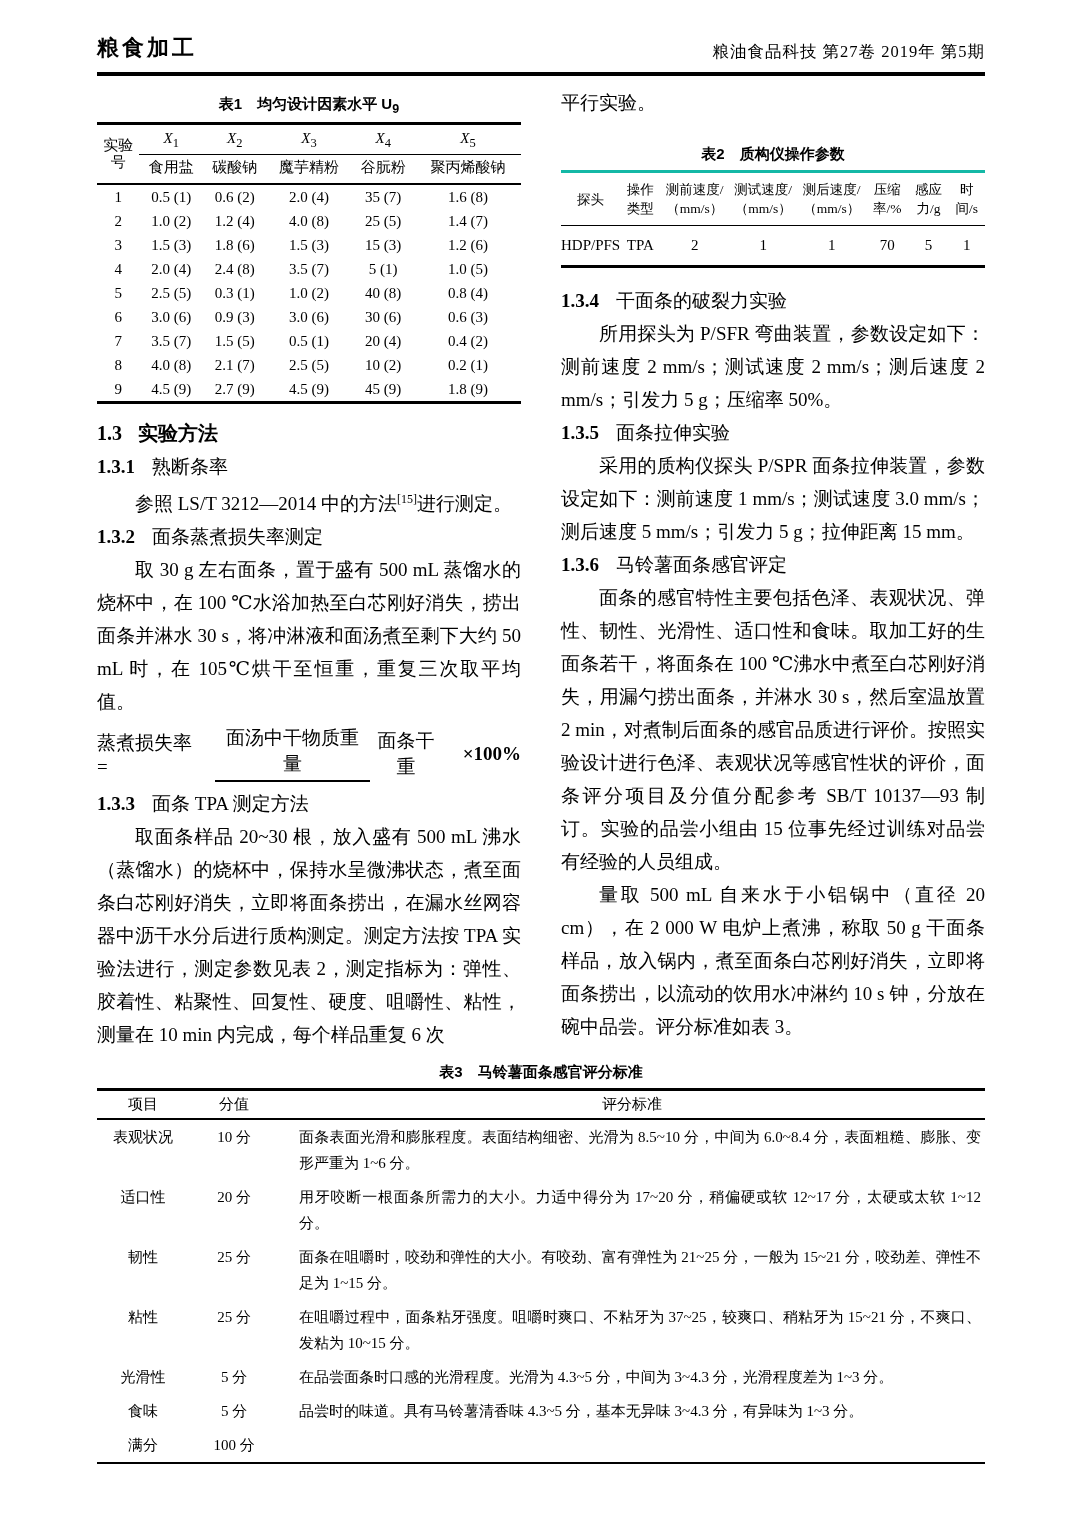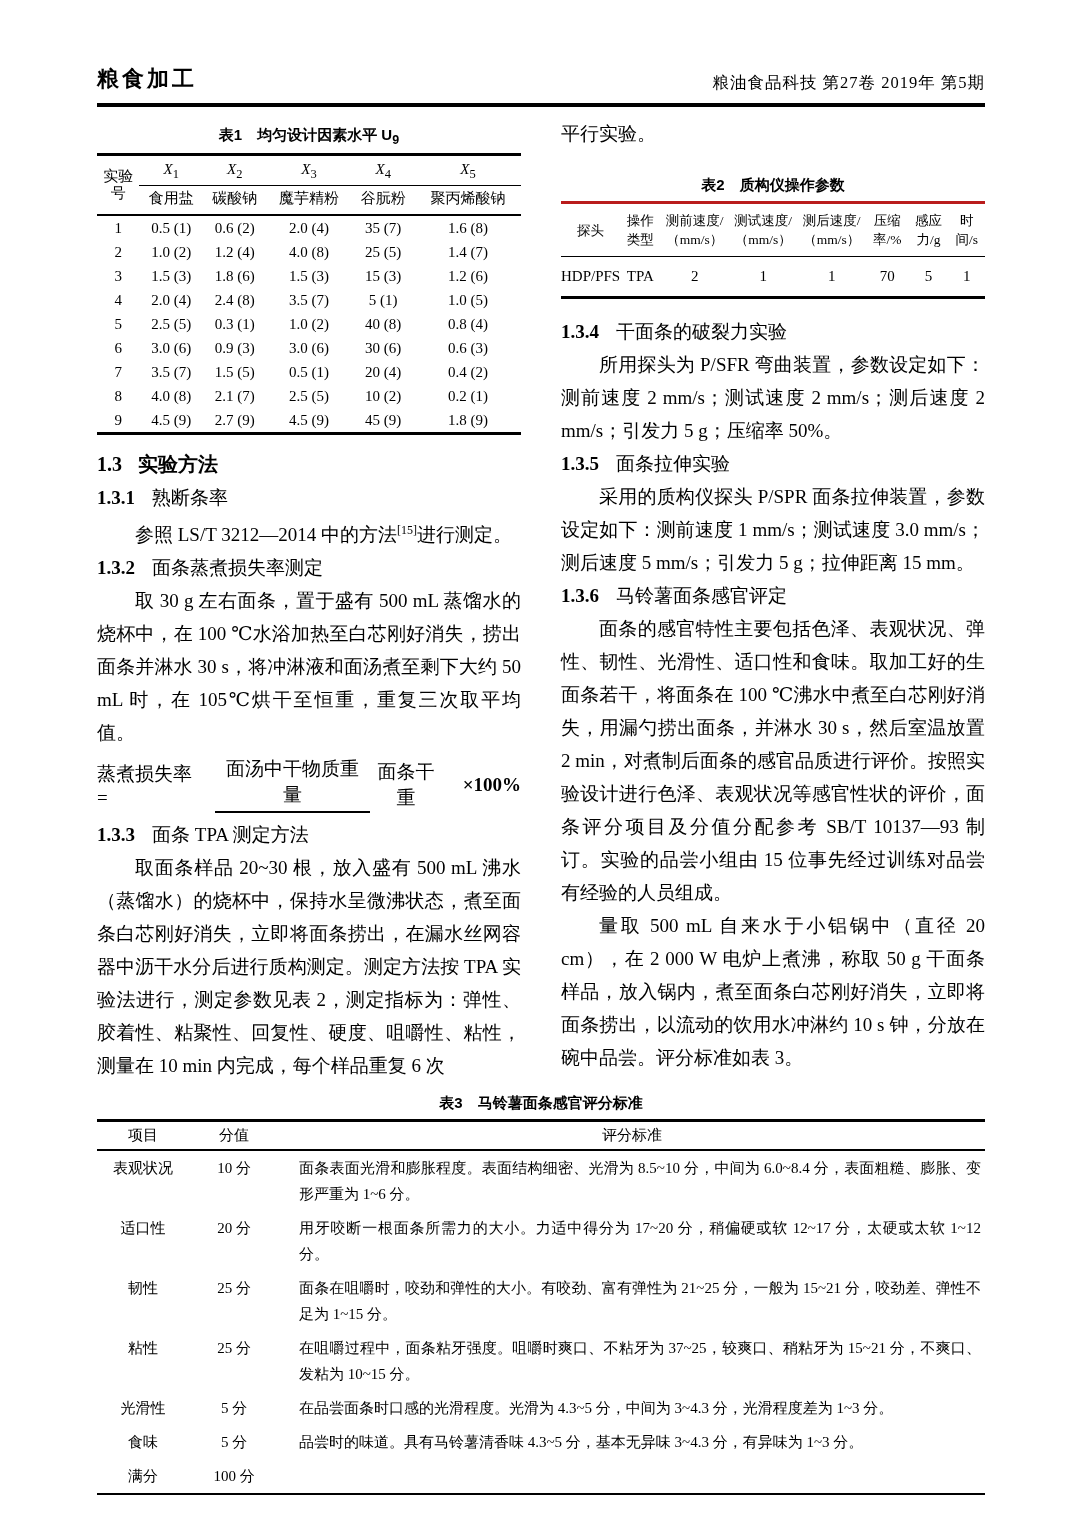--- a/index.html
+++ b/index.html
@@ -1,21 +1,21 @@
 <!DOCTYPE html>
 <html><head>
 <meta charset="utf-8">
 <style>
   html,body { margin:0; padding:0; background:#ffffff; }
   body {
     width:1084px; height:1535px; overflow:hidden;
     font-family:"Liberation Serif","DejaVu Serif",serif;
     color:#000;
   }
-  .page { box-sizing:border-box; width:1084px; height:1535px; padding:64px 99px 0 97px; }
+  .page { box-sizing:border-box; width:1084px; height:1535px; padding:33px 99px 0 97px; }
 
   
   .pagehead { display:flex; justify-content:space-between; align-items:flex-end;
               border-bottom:4px solid #000; padding-bottom:9px; }
   .brand { font-family:"Liberation Sans","DejaVu Sans",sans-serif; font-weight:bold;
            font-size:22px; letter-spacing:3px; }
   .jinfo { font-size:16.5px; letter-spacing:1px; }
 
   
   .cols { display:flex; gap:40px; margin-top:10px; }
@@ -42,21 +42,21 @@
   .t1 th { font-weight:normal; }
   .t1 .xrow th { padding:5px 0 3px; }
   .t1 .xrow th.xcell { border-bottom:1.5px solid #000; }
   .t1 th.expno { border-bottom:2px solid #000; line-height:17px; padding:3px 0; }
   .t1 .names th { padding:3px 0 6px; border-bottom:2px solid #000; }
   .t1 tbody td { padding:3.5px 0; }
   .xsym { font-style:italic; font-family:"Liberation Serif","DejaVu Serif",serif; }
 
   
   .t2 { width:100%; border-collapse:collapse; text-align:center;
-        border-top:3px solid #b91c1c; border-bottom:3px solid #000; }
+        border-top:3px solid #14b8a6; border-bottom:3px solid #000; }
   .t2 th { font-size:13.5px; font-weight:normal; padding:7px 1px;
            border-bottom:1.5px solid #000; line-height:19px; }
   .t2 td { font-size:15px; padding:11px 0; }
 
   
   .formula { display:flex; justify-content:center; align-items:center;
              font-size:19px; margin:7px 0 5px; }
   .frac { display:inline-flex; flex-direction:row; text-align:center; margin:0 18px; }
   .fnum { border-bottom:2px solid #000; padding:0 6px 3px; }
   .fden { padding-top:3px; }

